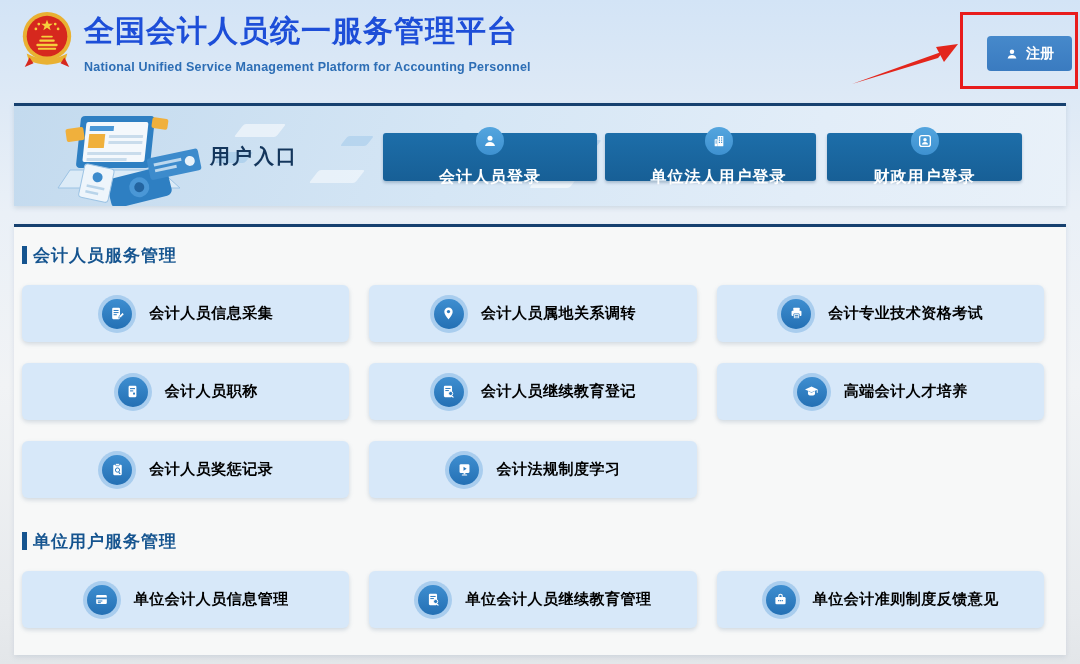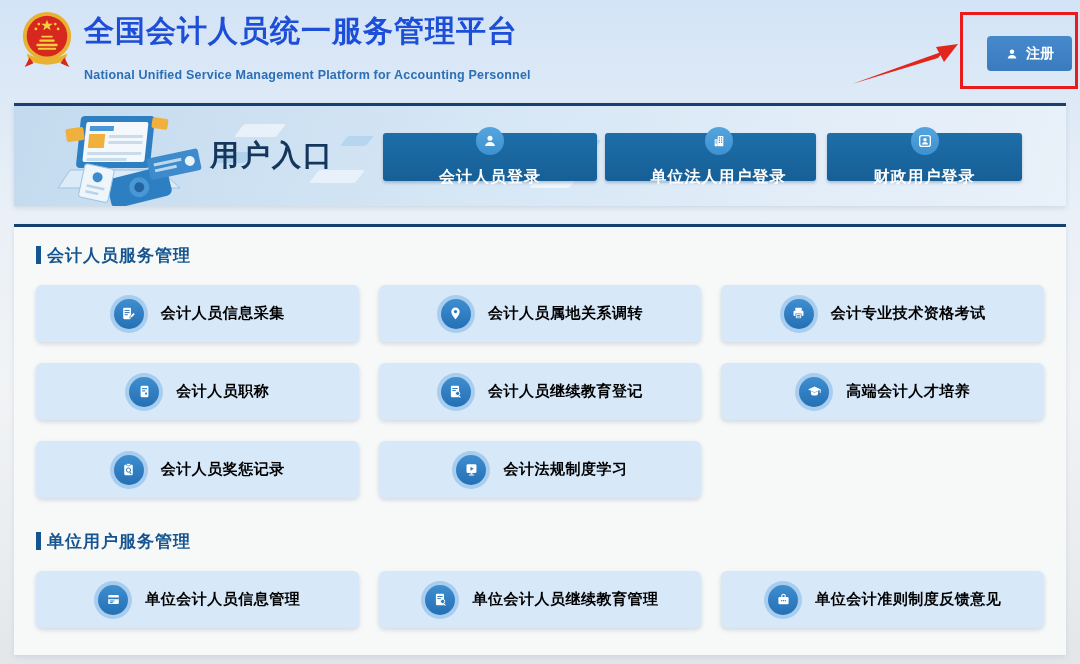--- a/index.html
+++ b/index.html
@@ -9,21 +9,21 @@
     position:relative; overflow:hidden;
     background:linear-gradient(180deg,#d3e4f6 0%,#dde9f6 14%,#eaf0f7 32%,#f1f3f5 58%,#e7eaed 92%,#e3e6e9 100%);
   }
   .page { position:absolute; inset:0; }
 
   
   .topbar { position:absolute; left:0; top:0; width:1080px; height:95px; }
   .emblem { position:absolute; left:18px; top:9px; width:58px; height:62px; }
   .brand { position:absolute; left:84px; top:13px; }
   .brand-title { font-size:30px; font-weight:bold; color:#1d4ed8; letter-spacing:1px; line-height:36px; }
-  .brand-sub { font-size:12.5px; font-weight:bold; color:#2d6eb5; margin-top:19px; letter-spacing:.2px; }
+  .brand-sub { font-size:12.5px; font-weight:bold; color:#2d6eb5; margin-top:11px; letter-spacing:.2px; }
 
   .annotation-box {
     position:absolute; left:960px; top:12px; width:118px; height:77px;
     border:3px solid #e81c1c;
   }
   .register-btn {
     position:absolute; left:24px; top:21px; width:85px; height:35px;
     background:linear-gradient(180deg,#4689cb,#3a7bc0); border:none; border-radius:4px;
     color:#fff; font-size:14px; font-weight:bold;
     display:flex; align-items:center; justify-content:center; gap:7px; cursor:pointer;
@@ -37,21 +37,21 @@
     position:absolute; left:14px; top:103px; width:1052px; height:103px;
     border-top:3px solid #16406f;
     background:linear-gradient(110deg,#c3daee 0%,#d5e6f5 42%,#e2edf8 75%,#e9f1f9 100%);
     overflow:hidden;
     box-shadow:0 2px 5px rgba(80,110,140,.18);
   }
   .deco { position:absolute; transform:skewX(-38deg); border-radius:2px; }
   .banner-illu { position:absolute; left:16px; top:2px; width:190px; height:100px; }
   .entry-label {
     position:absolute; left:196px; top:0; height:100px; display:flex; align-items:center;
-    font-size:29px; font-weight:bold; color:#14365c; letter-spacing:2px;
+    font-size:20px; font-weight:bold; color:#14365c; letter-spacing:2px;
   }
   .login-btn {
     position:absolute; top:27px; height:48px;
     background:linear-gradient(180deg,#1d6ea9,#175f96); border:none; border-radius:3px;
     display:flex; align-items:center; justify-content:center; gap:12px;
     color:#fff; font-size:16px; font-weight:bold; cursor:pointer;
     box-shadow:0 2px 3px rgba(10,50,90,.25); font-family:inherit; letter-spacing:1px;flex-direction:column;
   }
   .login-btn .ic {
     width:28px; height:28px; border-radius:50%;
@@ -61,21 +61,21 @@
   .login-btn .ic svg { width:16px; height:16px; }
   .login-0 { left:369px; width:214px; }
   .login-1 { left:591px; width:211px;padding-left:16px; }
   .login-2 { left:813px; width:195px; }
 
   
   .panel {
     position:absolute; left:14px; top:224px; width:1052px; height:431px;
     background:#f7f8f8; border-top:3px solid #16406f;
     box-shadow:0 2px 5px rgba(80,110,140,.15);
-    padding:16px 22px 0 22px;
+    padding:16px 22px 0 8px;
   }
   .sec-title { display:flex; align-items:center; height:24px; margin-left:0; }
   .sec-bar { width:5px; height:18px; background:#15548f; margin-right:6px; }
   .sec-text { font-size:17px; font-weight:bold; color:#15548f; letter-spacing:1px; }
   .cards {
     display:grid; grid-template-columns:repeat(3,1fr); gap:21px 20px;
     margin-top:18px; margin-bottom:0;
   }
   .sec-2 { margin-top:31px; }
   .card {

